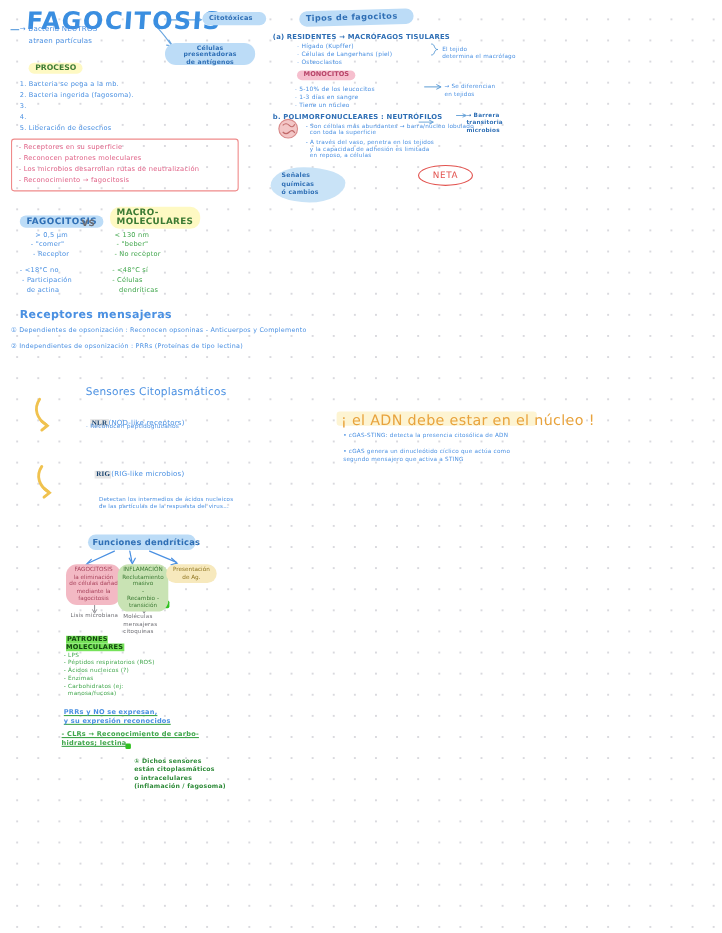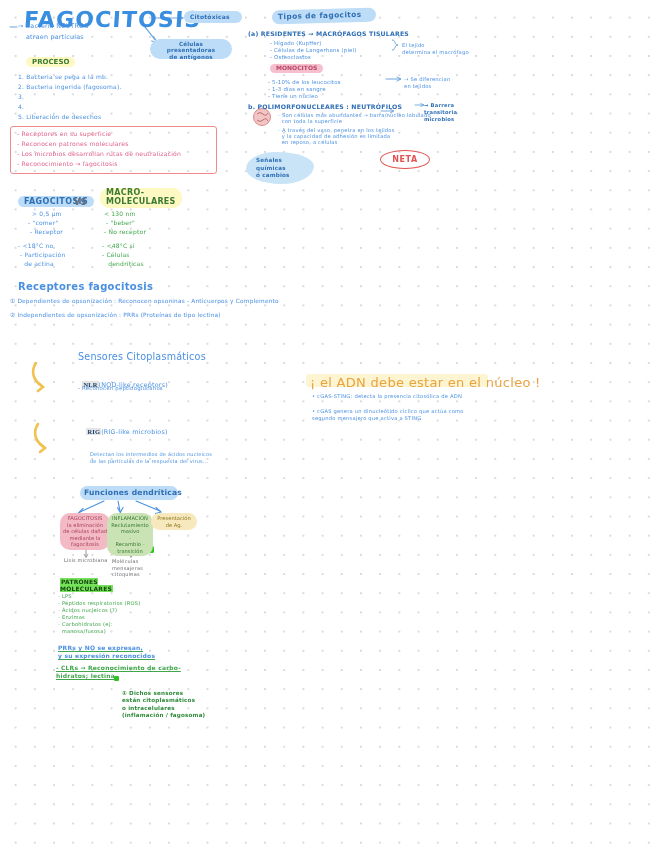--- a/index.html
+++ b/index.html
@@ -32,21 +32,21 @@
   
   .chip{position:absolute;border-radius:9px;padding:1px 6px;white-space:pre;
         font-size:7px;font-weight:bold;line-height:1.15;}
   .chip-blu{background:#bcdcf7;color:#2f6fb5;}
   .chip-grn{background:#fef9c3;color:#3b7a33;}
   .chip-pnk{background:#f6bfce;color:#b8456a;}
 
   
   .boxred{position:absolute;border:1.4px solid #ef8b8b;border-radius:3px;}
   .ovalred{position:absolute;border:1.5px solid #e2534f;border-radius:50%;
-           color:#e2534f;font-size:8px;font-weight:bold;
+           color:#e2534f;font-size:8px;font-weight:normal;
            display:flex;align-items:center;justify-content:center;letter-spacing:.6px;}
   .cloud{position:absolute;background:#c9e3f7;border-radius:44% 56% 48% 52%/52% 44% 56% 48%;}
   .pill{position:absolute;background:#bcdcf7;border-radius:10px;}
   .yelbox{position:absolute;background:#fdf4d2;border-radius:3px;}
 
   
   .node{position:absolute;border-radius:10px;padding:2px 3px;font-size:5.2px;
         line-height:1.25;white-space:pre;text-align:center;}
   .n-pnk{background:#f3b9c4;color:#a8435c;}
   .n-grn{background:#c9e3b4;color:#3c7a34;}
@@ -197,21 +197,21 @@
 <div class="hw blu" style="left:20px;top:252px;font-size:6px">- Participación</div>
 <div class="hw blu" style="left:20px;top:261px;font-size:6px">  de actina</div>
 
 <div class="hw grn" style="left:104px;top:211px;font-size:6px">&lt; 130 nm</div>
 <div class="hw grn" style="left:106px;top:220px;font-size:6px">- "beber"</div>
 <div class="hw grn" style="left:104px;top:229px;font-size:6px">- No receptor</div>
 <div class="hw grn" style="left:102px;top:243px;font-size:6px">- &lt;48°C sí</div>
 <div class="hw grn" style="left:102px;top:252px;font-size:6px">- Células</div>
 <div class="hw grn" style="left:104px;top:261px;font-size:6px">  dendríticas</div>
 
-<div class="hw blu" style="left:18px;top:281px;font-size:10px;font-weight:bold;letter-spacing:.3px">Receptores fagocitosis</div>
+<div class="hw blu" style="left:18px;top:281px;font-size:10px;font-weight:bold;letter-spacing:.3px">Receptores mensajeras</div>
 <div class="hw blu" style="left:10px;top:298px;font-size:5.8px">① Dependientes de opsonización : Reconocen opsoninas - Anticuerpos y Complemento</div>
 <div class="hw blu" style="left:10px;top:312px;font-size:5.8px">② Independientes de opsonización : PRRs (Proteínas de tipo lectina)</div>
 
 <div class="hw blu" style="left:78px;top:352px;font-size:9.6px;letter-spacing:.2px">Sensores Citoplasmáticos</div>
 
 <div class="hw" style="left:78px;top:374px;font-size:6.4px">
   <span class="hl-blu">NLR</span><span class="blu">(NOD-like receptors)</span>
 </div>
 <div class="hw blu" style="left:78px;top:385px;font-size:5.4px">- Reconocen peptidoglucanos</div>
 

